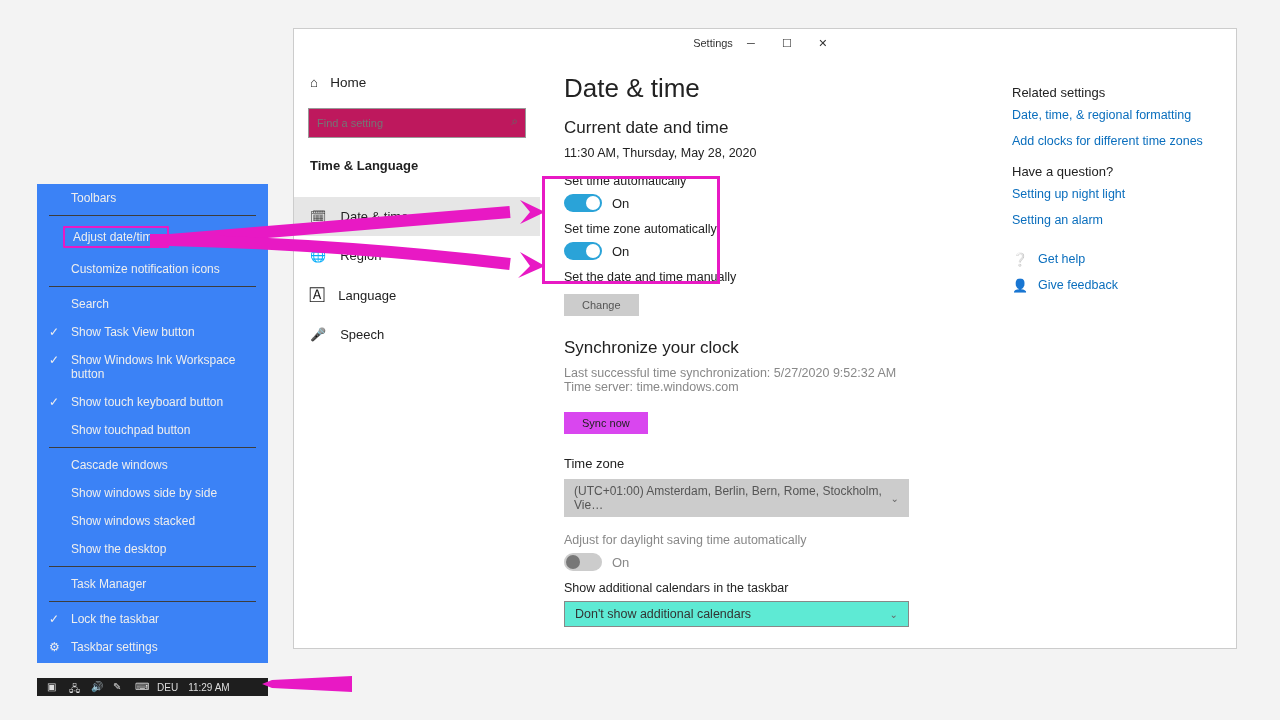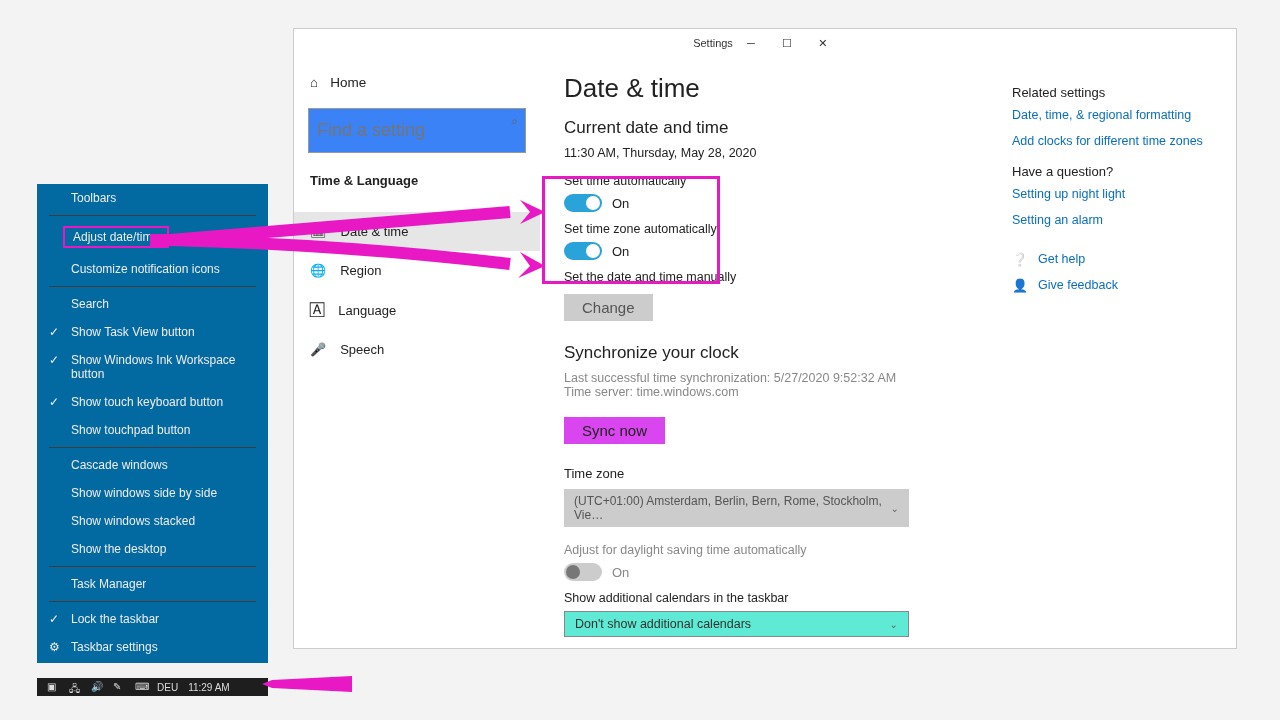--- a/index.html
+++ b/index.html
@@ -1,60 +1,60 @@
 <!DOCTYPE html>
 <html><head>
 <meta charset="utf-8">
 <style>
   * { box-sizing: border-box; font-family: "Segoe UI", Arial, sans-serif; }
   body { margin: 0; width: 1280px; height: 720px; background: #f3f3f3; position: relative; overflow: hidden; font-size: 13px; color: #222; }
 
   
-  .ctx-menu { position: absolute; left: 37px; top: 184px; width: 231px; background: #0369a1; color: #eee; font-size: 12px; padding-bottom: 2px; }
+  .ctx-menu { position: absolute; left: 37px; top: 184px; width: 231px; background: #3b82f6; color: #eee; font-size: 12px; padding-bottom: 2px; }
   .ctx-item { display:flex; align-items:center; padding: 7px 12px 7px 34px; position:relative; cursor: default; }
   .ctx-item .check { position:absolute; left:12px; top:7px; font-size:12px; }
   .ctx-item .gear { position:absolute; left:12px; top:7px; font-size:12px; }
   .ctx-sep { height: 1px; background: #3d3d3d; margin: 3px 12px; }
   .ctx-highlight { border: 2px solid #e819c4; display:inline-block; padding: 2px 8px; margin-left: -8px; border-radius: 1px; }
 
   
   .taskbar { position:absolute; left:37px; top:678px; width:231px; height:18px; background:#1e1e1e; display:flex; align-items:center; gap:10px; padding:0 10px; color:#ddd; font-size:10px; overflow:hidden; }
   .taskbar .ico { width:12px; height:12px; display:inline-block; }
 
   
   .win { position:absolute; left:293px; top:28px; width:944px; height:621px; background:#fff; border:1px solid #ccc; display:flex; flex-direction:column; }
   .titlebar { height:28px; display:flex; align-items:center; justify-content:center; padding:0 8px 0 12px; font-size:11px; color:#333; }
   .title-controls { display:flex; gap:0; }
   .tc-btn { width:36px; height:26px; display:flex; align-items:center; justify-content:center; font-size:11px; cursor:default; }
 
   .body { flex:1; display:flex; overflow:hidden; }
   .sidebar { width:246px; background:#fff; padding:10px 0 0 0; }
   .sb-home { display:flex; align-items:center; gap:12px; padding:8px 16px; font-size:13.5px; }
   .sb-search { margin:10px 14px; position:relative; }
-  .sb-search input { width:100%; height:45px; border:1px solid #999; padding:0 30px 0 8px; font-size:18px; background:#3b82f6; }
+  .sb-search input { width:100%; height:30px; border:1px solid #999; padding:0 30px 0 8px; font-size:11px; background:#be185d; }
   .sb-search .sico { position:absolute; right:8px; top:6px; color:#666; font-size:12px; }
   .sb-heading { padding:10px 16px 24px; font-weight:700; font-size:13px; }
   .sb-item { display:flex; align-items:center; gap:14px; padding:12px 16px; font-size:13px; cursor:default; }
   .sb-item.active { background:#e6e6e6; }
 
   .main { flex:1; padding:16px 24px 24px; overflow:auto; position:relative; }
   .main h1 { font-weight:400; font-size:26px; margin:0 0 14px; }
   .main h2 { font-weight:400; font-size:17px; margin:6px 0 8px; }
   .meta { font-size:12.5px; color:#222; margin-bottom:14px; }
   .setting-label { font-size:12.5px; margin:10px 0 6px; }
   .subtle { color:#888; }
 
   .toggle-row { display:flex; align-items:center; gap:10px; margin-bottom:4px; }
   .toggle { width:38px; height:18px; border-radius:9px; position:relative; }
   .toggle.on { background:#2aa3d8; }
   .toggle.on::after { content:""; position:absolute; right:2px; top:2px; width:14px; height:14px; border-radius:50%; background:#fff; }
   .toggle.off { background:#ccc; }
   .toggle.off::after { content:""; position:absolute; left:2px; top:2px; width:14px; height:14px; border-radius:50%; background:#777; }
 
-  .btn-grey { display:inline-block; background:#ccc; color:#555; padding:5px 18px; font-size:15px; margin:4px 0 10px; cursor:default; }
+  .btn-grey { display:inline-block; background:#ccc; color:#555; padding:5px 18px; font-size:11px; margin:4px 0 10px; cursor:default; }
 
   .select-grey { width:345px; background:#ccc; color:#555; padding:5px 10px; font-size:12px; display:flex; justify-content:space-between; align-items:center; }
   .select-white { width:345px; border:1px solid #888; background:#5eead4; color:#333; padding:5px 10px; font-size:12.5px; display:flex; justify-content:space-between; align-items:center; }
   .chev { font-size:10px; color:#666; }
 
   .right-rail { position:absolute; right:24px; top:16px; width:200px; font-size:12.5px; }
   .rr-head { font-size:13px; color:#222; margin:12px 0 8px; }
   .rr-link { color:#0a6ebd; margin:4px 0 12px; cursor:default; }
   .rr-icon-row { display:flex; align-items:center; gap:10px; margin:4px 0 10px; }
   .rr-icon { width:16px; height:16px; display:inline-flex; align-items:center; justify-content:center; font-size:13px; color:#333; }

